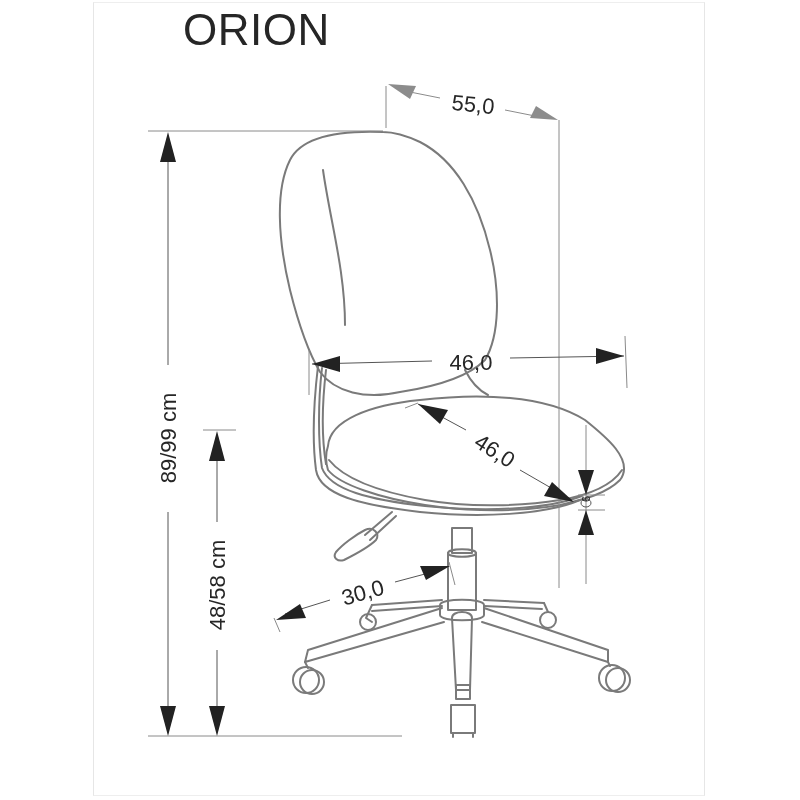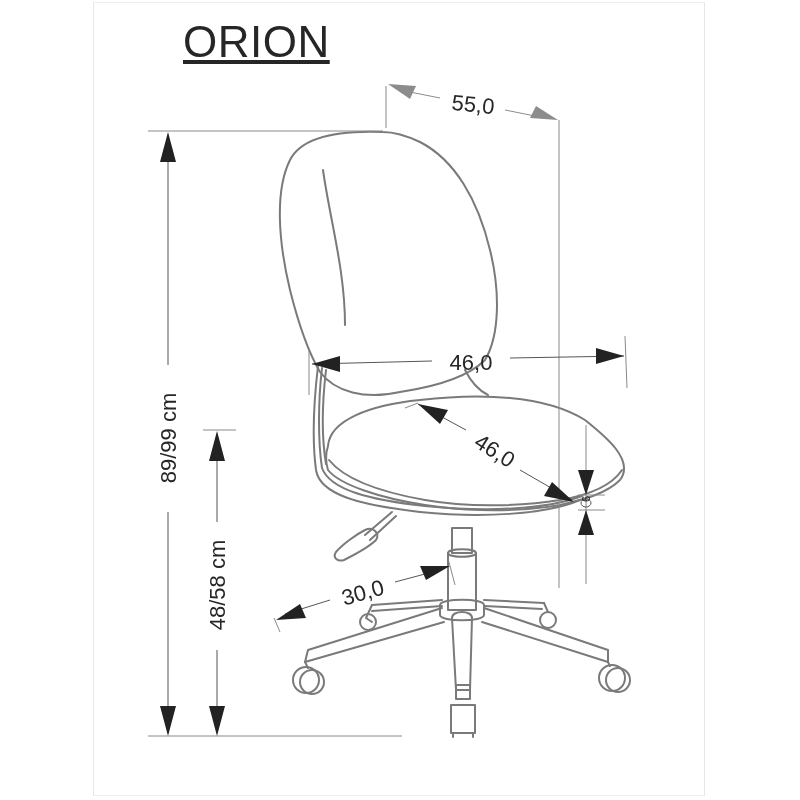--- a/index.html
+++ b/index.html
@@ -1,18 +1,18 @@
 <!DOCTYPE html>
 <html><head>
 <meta charset="utf-8">
 <style>
   html, body { margin: 0; padding: 0; background: #ffffff; }
   body { width: 800px; height: 800px; position: relative; overflow: hidden; font-family: "Liberation Sans", sans-serif; }
   .frame { position: absolute; left: 93px; top: 2px; width: 612px; height: 794px; border-left: 1px solid #e6e6e6; border-right: 1px solid #e6e6e6; border-top: 1px solid #eeeeee; border-bottom: 1px solid #eeeeee; box-sizing: border-box; }
-  .title { position: absolute; left: 183px; top: 20px; font-size: 44px; color: #262626; letter-spacing: 0.5px; line-height: 1; text-decoration: underline; }
+  .title { position: absolute; left: 183px; top: 8px; font-size: 44px; color: #262626; letter-spacing: 0.5px; line-height: 1; }
   svg.drawing { position: absolute; left: 0; top: 0; width: 800px; height: 800px; }
   .dimtext { font-family: "Liberation Sans", sans-serif; fill: #262626; }
 </style>
 </head>
 <body>
 
 <div class="frame"></div>
 
 <div class="title">ORION</div>
 

